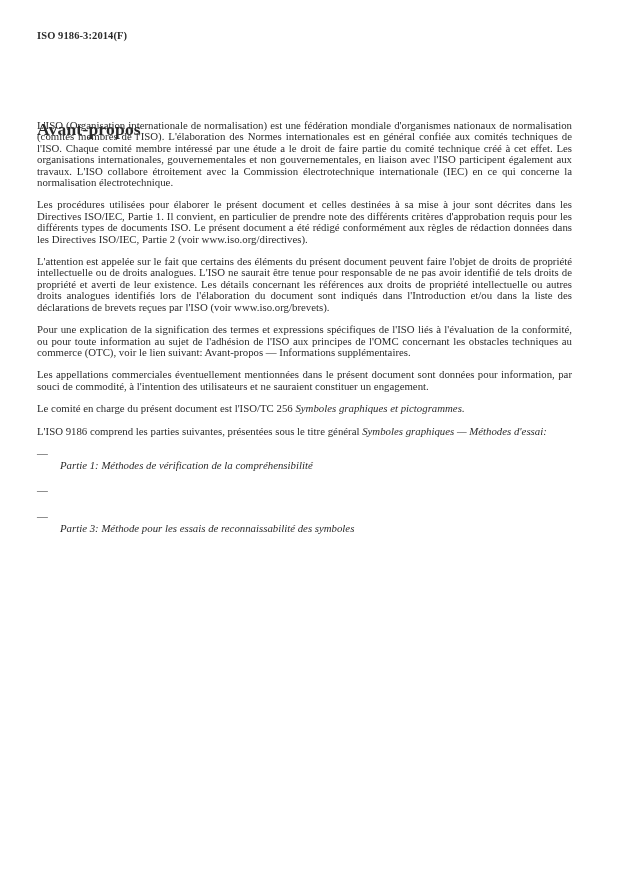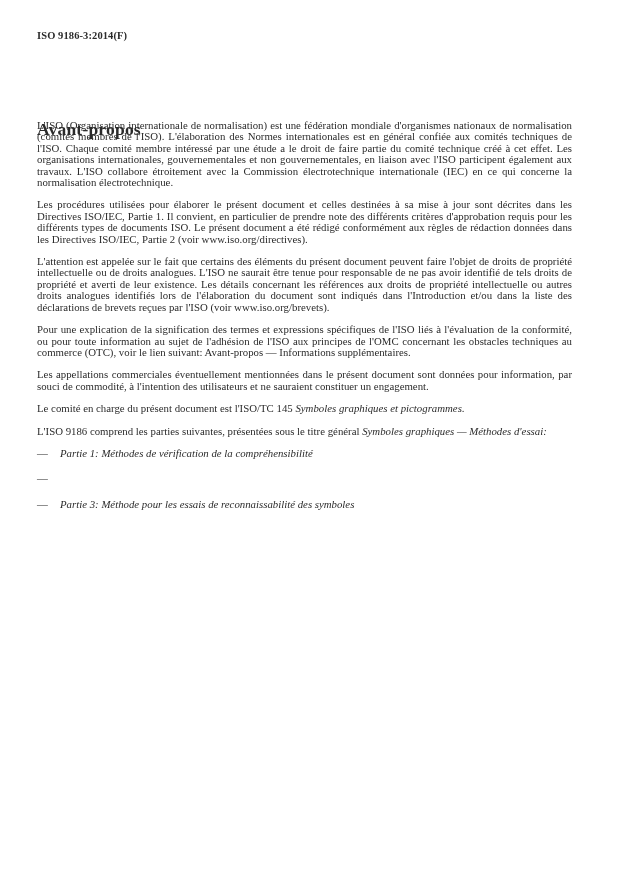--- a/index.html
+++ b/index.html
@@ -55,20 +55,21 @@
     margin-bottom: 14px;
     font-size: 10.8px;
     line-height: 11.4px;
   }
   .parts-item .dash {
     flex: none;
     width: 23px;
   }
   .parts-item .part-text {
     font-style: italic;
+    margin-top: 12px;
   }
   i {
   }
   .footer {
     position: absolute;
     left: 37px;
     right: 72px;
     top: 836px;
     display: flex;
     justify-content: space-between;
@@ -90,21 +91,21 @@
     <p class="body">L'ISO (Organisation internationale de normalisation) est une fédération mondiale d'organismes nationaux de normalisation (comités membres de l'ISO). L'élaboration des Normes internationales est en général confiée aux comités techniques de l'ISO. Chaque comité membre intéressé par une étude a le droit de faire partie du comité technique créé à cet effet. Les organisations internationales, gouvernementales et non gouvernementales, en liaison avec l'ISO participent également aux travaux. L'ISO collabore étroitement avec la Commission électrotechnique internationale (IEC) en ce qui concerne la normalisation électrotechnique.</p>
 
     <p class="body">Les procédures utilisées pour élaborer le présent document et celles destinées à sa mise à jour sont décrites dans les Directives ISO/IEC, Partie 1. Il convient, en particulier de prendre note des différents critères d'approbation requis pour les différents types de documents ISO. Le présent document a été rédigé conformément aux règles de rédaction données dans les Directives ISO/IEC, Partie 2 (voir www.iso.org/directives).</p>
 
     <p class="body">L'attention est appelée sur le fait que certains des éléments du présent document peuvent faire l'objet de droits de propriété intellectuelle ou de droits analogues. L'ISO ne saurait être tenue pour responsable de ne pas avoir identifié de tels droits de propriété et averti de leur existence. Les détails concernant les références aux droits de propriété intellectuelle ou autres droits analogues identifiés lors de l'élaboration du document sont indiqués dans l'Introduction et/ou dans la liste des déclarations de brevets reçues par l'ISO (voir www.iso.org/brevets).</p>
 
     <p class="body">Pour une explication de la signification des termes et expressions spécifiques de l'ISO liés à l'évaluation de la conformité, ou pour toute information au sujet de l'adhésion de l'ISO aux principes de l'OMC concernant les obstacles techniques au commerce (OTC), voir le lien suivant: Avant-propos — Informations supplémentaires.</p>
 
     <p class="body">Les appellations commerciales éventuellement mentionnées dans le présent document sont données pour information, par souci de commodité, à l'intention des utilisateurs et ne sauraient constituer un engagement.</p>
 
-    <p class="body"><span>Le comité en charge du présent document est l'ISO/TC 145 </span><i>Symboles graphiques et pictogrammes</i><span>.</span></p>
+    <p class="body"><span>Le comité en charge du présent document est l'ISO/TC 256 </span><i>Symboles graphiques et pictogrammes</i><span>.</span></p>
 
     <p class="body"><span>L'ISO 9186 comprend les parties suivantes, présentées sous le titre général </span><i>Symboles graphiques — Méthodes d'essai:</i></p>
 
     <div class="parts-list">
 
       <div class="parts-item">
         <span class="dash">—</span>
         <span class="part-text">Partie 1: Méthodes de vérification de la compréhensibilité</span>
       </div>
 

